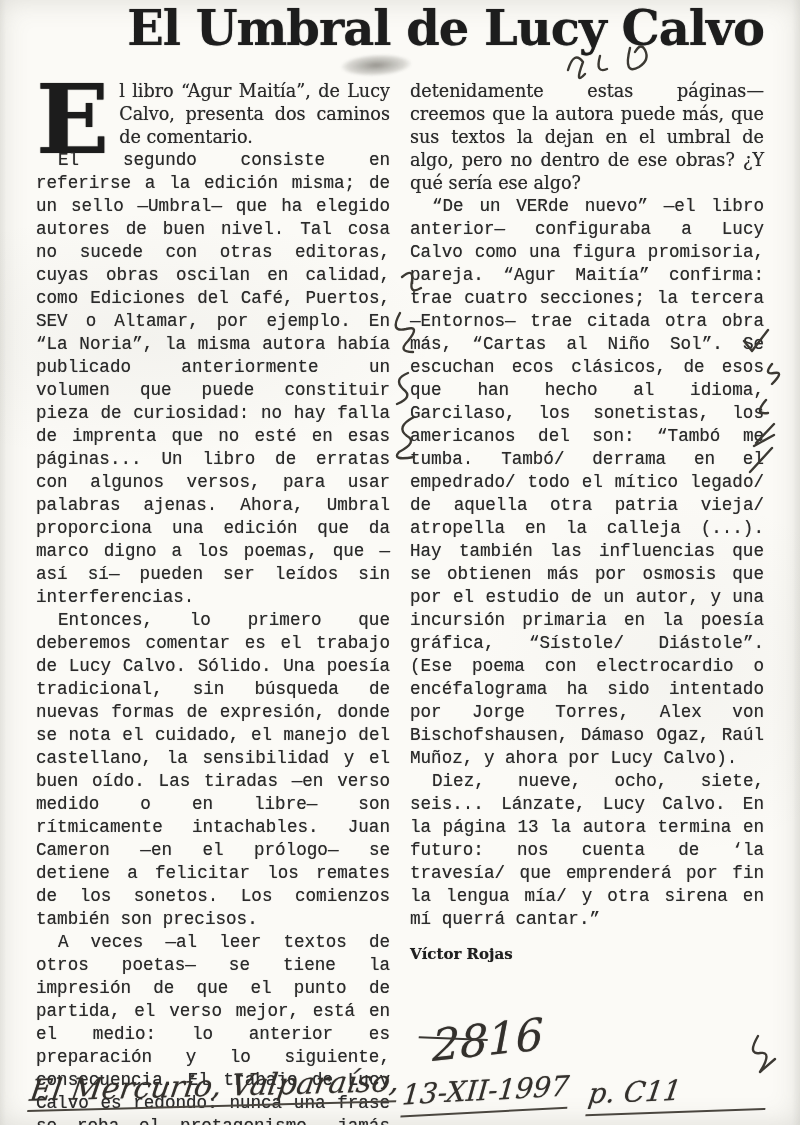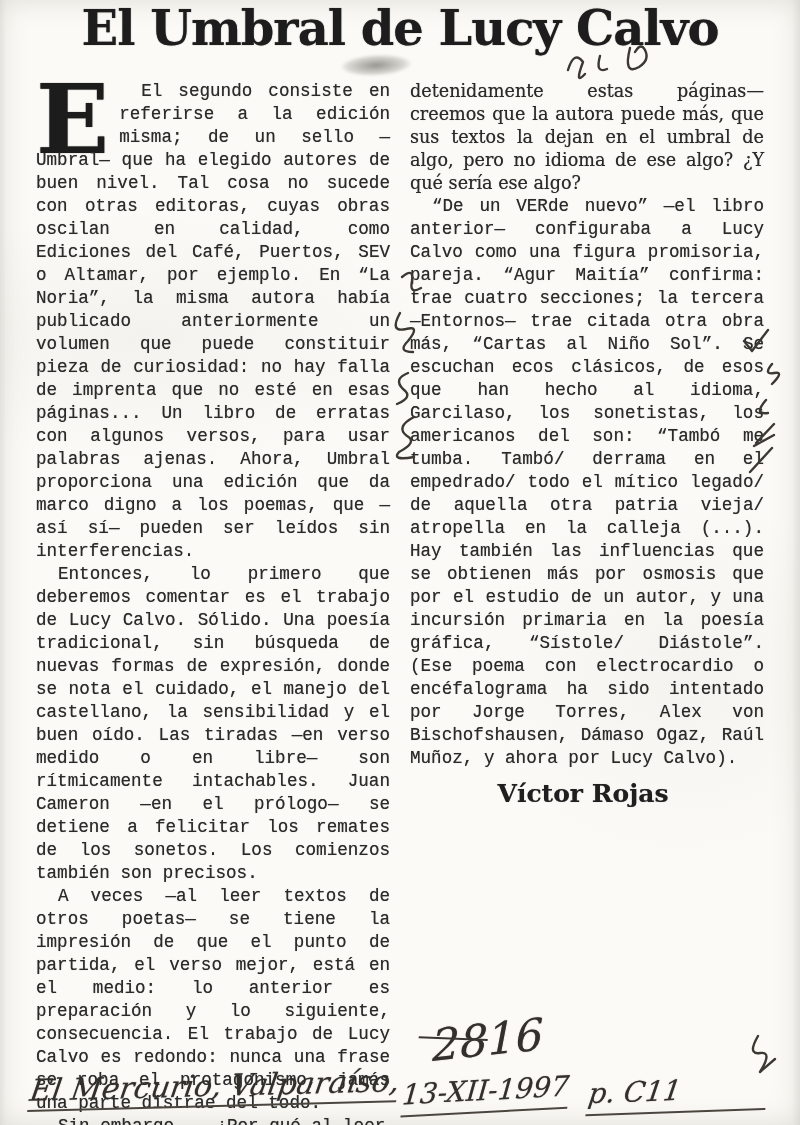--- a/index.html
+++ b/index.html
@@ -15,39 +15,39 @@
       radial-gradient(ellipse 300px 260px at 85% 60%, rgba(120,120,110,.05), transparent 70%),
       linear-gradient(90deg, rgba(150,150,140,.10) 0, transparent 6px),
       linear-gradient(270deg, rgba(150,150,140,.12) 0, transparent 8px),
       #fbfaf6;
     box-shadow:inset 0 0 28px rgba(90,90,80,.18);
     color:#262626;
   }
   .title{
     position:absolute;top:0;left:36px;width:728px;margin:0;
     font-size:48px;font-weight:bold;letter-spacing:-1px;
-    text-align:center;white-space:nowrap;color:#1d1d1d;
+    text-align:right;white-space:nowrap;color:#1d1d1d;
     text-shadow:0 0 1px rgba(20,20,20,.7);
   }
   .columns{
     position:absolute;top:80px;left:36px;width:728px;
     display:flex;gap:20px;
   }
   .col{width:354px;font-size:17.6px;line-height:23px;text-align:justify;
     hyphens:auto;-webkit-hyphens:auto;
     text-shadow:0 0 0.7px rgba(30,30,30,.6);color:#2a2a2a;}
   .col p{margin:0;}
   .col p.indent{text-indent:22px;font-family:Liberation Mono, monospace;}
   .dropcap{
     float:left;font-size:96px;line-height:0.76;font-weight:bold;
     padding:4px 10px 0 0;margin-bottom:-8px;color:#1c1c1c;
     text-shadow:0 0 1px rgba(20,20,20,.8);
   }
   .byline{
-    text-align:center;font-weight:bold;font-size:25px;
+    text-align:left;font-weight:bold;font-size:15px;
     margin-top:12px !important;padding-right:8px;color:#1f1f1f;
   }
   
   .hand{
     position:absolute;font-family:"DejaVu Serif","Liberation Serif",serif;
     font-style:italic;color:#33302c;white-space:nowrap;
     text-shadow:0 0 1px rgba(40,38,34,.5);
   }
   .ann-number{top:1014px;left:432px;font-size:44px;transform:rotate(-6deg) skewX(-6deg);}
   .ann-number::after{content:"";position:absolute;left:-14px;top:20px;width:70px;height:2px;background:#3a3733;transform:rotate(8deg);}
@@ -73,29 +73,30 @@
   <h1 class="title">El Umbral de Lucy Calvo</h1>
 
   <div class="smudge"></div>
 
   <svg class="squiggle" style="top:36px;left:558px" width="100" height="58" viewBox="0 0 100 58">
     <path d="M10 34 q6 -20 15 -8 q-9 24 2 12 M42 20 q-5 18 7 13 M72 12 q-7 28 9 19 q11 -7 6 -17 q-4 -8 -10 2"></path>
   </svg>
 
   <div class="columns">
     <div class="col">
-      <p><span class="dropcap">E</span></p>
+      <p><span class="dropcap">E</span><span>l libro “Agur Maitía”, de Lucy Calvo, presenta dos caminos de comentario.</span></p>
       <p class="indent">El segundo consiste en referirse a la edición misma; de un sello —Umbral— que ha elegido autores de buen nivel. Tal cosa no sucede con otras editoras, cuyas obras oscilan en calidad, como Ediciones del Café, Puertos, SEV o Altamar, por ejemplo. En “La Noria”, la misma autora había publicado anteriormente un volumen que puede constituir pieza de curiosidad: no hay falla de imprenta que no esté en esas páginas... Un libro de erratas con algunos versos, para usar palabras ajenas. Ahora, Umbral proporciona una edición que da marco digno a los poemas, que —así sí— pueden ser leídos sin interferencias.</p>
       <p class="indent">Entonces, lo primero que deberemos comentar es el trabajo de Lucy Calvo. Sólido. Una poesía tradicional, sin búsqueda de nuevas formas de expresión, donde se nota el cuidado, el manejo del castellano, la sensibilidad y el buen oído. Las tiradas —en verso medido o en libre— son rítmicamente intachables. Juan Cameron —en el prólogo— se detiene a felicitar los remates de los sonetos. Los comienzos también son precisos.</p>
       <p class="indent">A veces —al leer textos de otros poetas— se tiene la impresión de que el punto de partida, el verso mejor, está en el medio: lo anterior es preparación y lo siguiente, consecuencia. El trabajo de Lucy Calvo es redondo: nunca una frase se roba el protagonismo, jamás una parte distrae del todo.</p>
       <p class="indent">Sin embargo... ¿Por qué al leer</p>
     </div>
     <div class="col">
-      <p>detenidamente estas páginas— creemos que la autora puede más, que sus textos la dejan en el umbral de algo, pero no idioma de ese algo? ¿Y qué sería ese algo?</p>
+      <p>detenidamente estas páginas— creemos que la autora puede más, que sus textos la dejan en el umbral de algo, pero no dentro de ese obras? ¿Y qué sería ese algo?</p>
       <p class="indent">“De un VERde nuevo” —el libro anterior— configuraba a Lucy Calvo como una figura promisoria, pareja. “Agur Maitía” confirma: trae cuatro secciones; la tercera —Entornos— trae citada otra obra más, “Cartas al Niño Sol”. Se escuchan ecos clásicos, de esos que han hecho al idioma, Garcilaso, los sonetistas, los americanos del son: “Tambó me tumba. Tambó/ derrama en el empedrado/ todo el mítico legado/ de aquella otra patria vieja/ atropella en la calleja (...). Hay también las influencias que se obtienen más por osmosis que por el estudio de un autor, y una incursión primaria en la poesía gráfica, “Sístole/ Diástole”. (Ese poema con electrocardio o encéfalograma ha sido intentado por Jorge Torres, Alex von Bischofshausen, Dámaso Ogaz, Raúl Muñoz, y ahora por Lucy Calvo).</p>
+      <p class="indent">Diez, nueve, ocho, siete, seis... Lánzate, Lucy Calvo. En la página 13 la autora termina en futuro: nos cuenta de ‘la travesía/ que emprenderá por fin la lengua mía/ y otra sirena en mí querrá cantar.”</p>
       <p class="byline">Víctor Rojas</p>
     </div>
   </div>
 
   <svg class="squiggle" style="top:265px;left:382px" width="45" height="205" viewBox="0 0 45 205">
     <path d="M20 12 q12 -10 10 4 q-3 14 9 7
              M18 48 q-11 20 6 16 q15 -4 2 12 q-11 11 5 11
              M26 108 q-15 6 -5 16 q11 8 -6 15
              M32 152 q-19 10 -7 19 q11 6 -8 16 q-8 9 15 5"></path>
   </svg>

